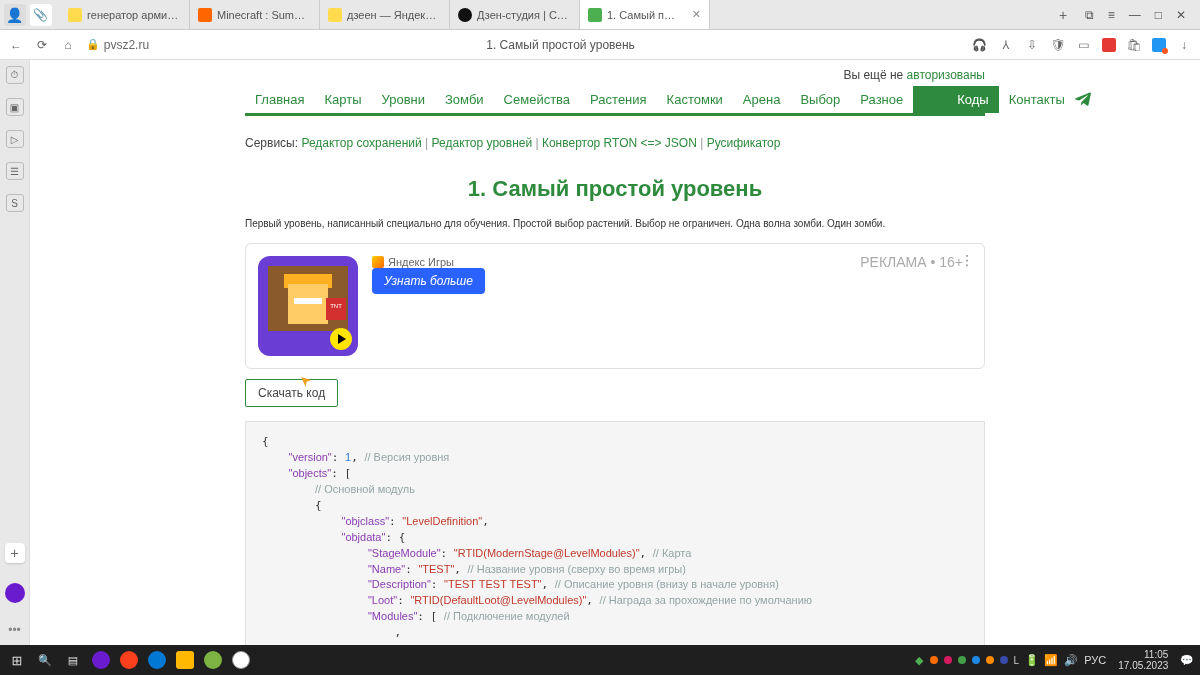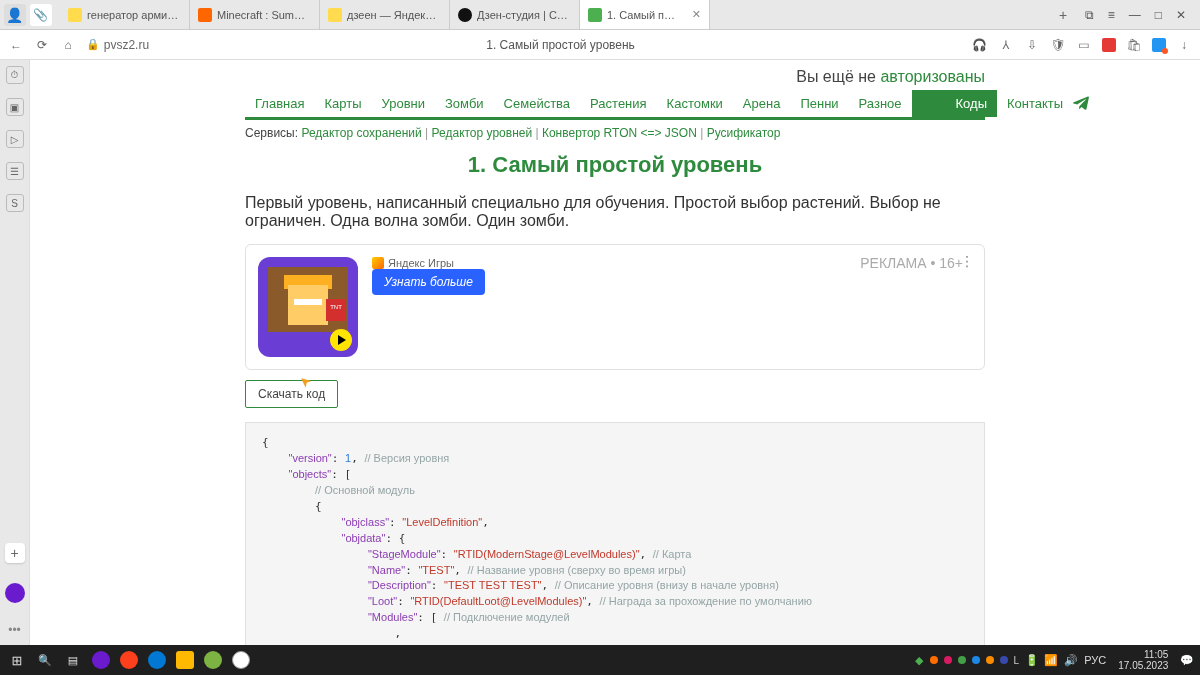--- a/index.html
+++ b/index.html
@@ -39,40 +39,40 @@
 .leftbar { width:30px; background:#e8e8e8; display:flex; flex-direction:column; align-items:center; padding-top:6px; gap:12px; font-size:12px; color:#666; border-right:1px solid #ddd; }
 .leftbar .it { cursor:pointer; width:18px; height:18px; display:flex; align-items:center; justify-content:center; border:1px solid #bbb; border-radius:3px; font-size:10px;}
 .leftbar .plus { margin-top:auto; margin-bottom:8px; width:20px;height:20px;background:#fff;border-radius:4px;display:flex;align-items:center;justify-content:center;font-size:14px;box-shadow:0 1px 2px rgba(0,0,0,.15);}
 .leftbar .alice { width:20px;height:20px;background:#6a1bce;border-radius:50%;margin-bottom:8px;}
 .leftbar .dots { color:#888; margin-bottom:8px;}
 
 
 .page { flex:1; background:#fff; overflow:auto; padding:0 0 20px 0; }
 .container { max-width:740px; margin:0 auto; }
 
-.authline { text-align:right; font-size:16px; color:#444; padding:8px 0 4px; }
+.authline { text-align:right; font-size:12px; color:#444; padding:8px 0 4px; }
 .authline a { color:#2e8b3d; text-decoration:none; }
 
 .mainnav { display:flex; border-bottom:3px solid #2e8b3d; font-size:13px; }
 .mainnav a { padding:6px 10px; color:#2e8b3d; text-decoration:none; cursor:pointer; }
 .mainnav a.active { background:#2e8b3d; color:#fff;padding-left:44px; }
 .mainnav .tg { margin-left:auto; width:24px; display:flex; align-items:center; justify-content:center; }
 .mainnav .tg svg{width:16px;height:16px;fill:#2e8b3d;}
 
-.services { font-size:12px; color:#444; padding:6px 0; }
+.services { font-size:12px; color:#444; padding:20px 0; }
 .services a { color:#2e8b3d; text-decoration:none; }
 .services .sep { color:#999; }
 
 .bc { font-size:12px; padding:12px 0 8px; }
 .bc a { color:#2e8b3d; text-decoration:none; }
 .bc .arr { color:#888; margin:0 6px; }
 .bc .cur { color:#555; }
 
 h1.pgtitle { text-align:center; color:#2e8b3d; font-size:22px; font-weight:bold; margin:6px 0 16px; }
-.desc { font-size:16px; color:#333; margin-bottom:14px;margin-top:16px; }
+.desc { font-size:10px; color:#333; margin-bottom:14px;margin-top:16px; }
 
 
 .adcard { border:1px solid #e0e0e0; border-radius:6px; padding:12px; display:flex; gap:14px; position:relative; margin-bottom:10px; }
 .adimg { width:100px; height:100px; background:#6a3dd4; border-radius:12px; position:relative; overflow:hidden; }
 .adimg::before{content:'';position:absolute;inset:10px 10px 25px 10px;background:#8b5a2b;}
 .adimg .face{position:absolute;left:30px;top:28px;width:40px;height:40px;background:#ffcc66;}
 .adimg .hat{position:absolute;left:26px;top:18px;width:48px;height:14px;background:#ffb020;}
 .adimg .eyes{position:absolute;left:36px;top:42px;width:28px;height:6px;background:#fff;}
 .adimg .play{position:absolute;right:6px;bottom:6px;width:22px;height:22px;background:#ffe500;border-radius:50%;display:flex;align-items:center;justify-content:center;}
 .adimg .play::after{content:'';border-left:8px solid #000;border-top:5px solid transparent;border-bottom:5px solid transparent;margin-left:2px;}
@@ -184,21 +184,21 @@
 
       <nav class="mainnav" id="mainnav">
       <a href="#">Главная</a>
           <a href="#">Карты</a>
           <a href="#">Уровни</a>
           <a href="#">Зомби</a>
           <a href="#">Семейства</a>
           <a href="#">Растения</a>
           <a href="#">Кастомки</a>
           <a href="#">Арена</a>
-          <a href="#">Пенни</a>
+          <a href="#">Выбор</a>
           <a href="#">Разное</a>
           <a href="#" class="active">Коды</a>
           <a href="#">Контакты</a>
           <span class="tg">
             <svg viewBox="0 0 24 24">
               <path d="M9.5 15.5l-.4 4c.6 0 .8-.2 1.1-.5l2.6-2.5 5.4 4c1 .5 1.7.3 2-.9l3.6-17c.3-1.5-.5-2-1.5-1.7L1.2 9.4c-1.5.6-1.4 1.4-.3 1.8l5.3 1.7L18.6 5c.6-.4 1.1-.2.7.2"></path>
             </svg>
           </span>
         </nav>
 

